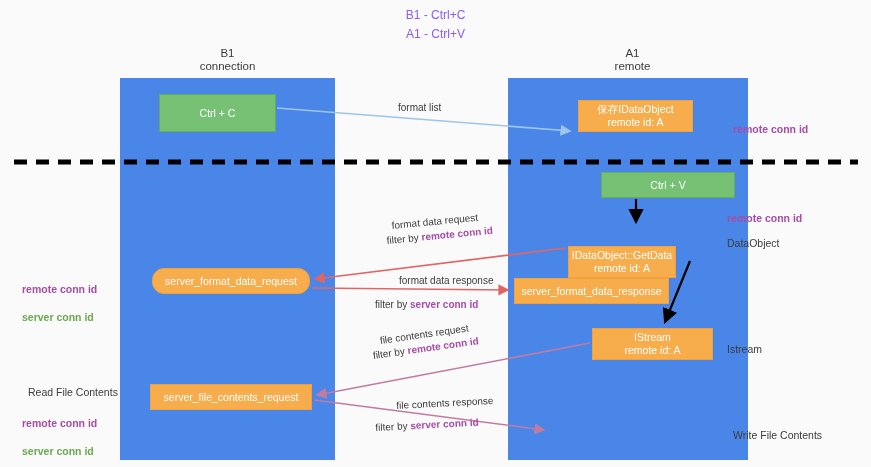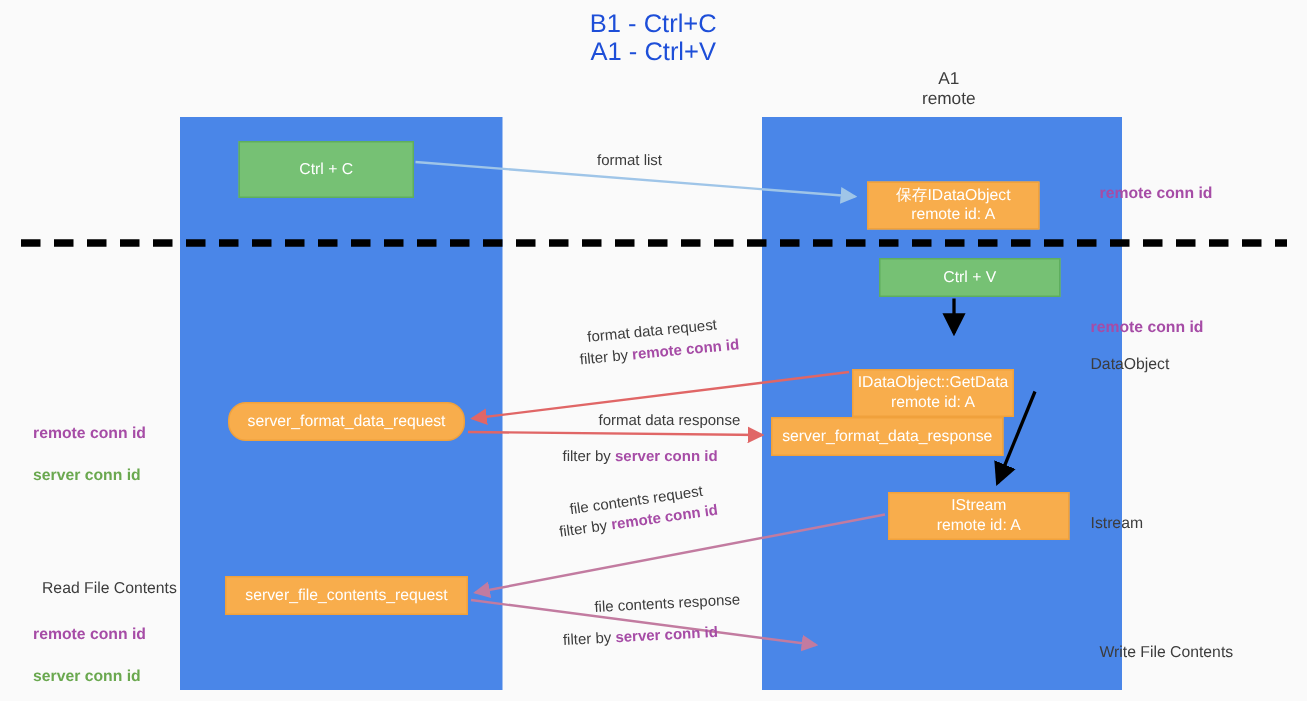--- a/index.html
+++ b/index.html
@@ -10,40 +10,40 @@
   }
   #stage{position:absolute;inset:0;}
   svg#wires{position:absolute;left:0;top:0;width:871px;height:467px;pointer-events:none;}
 
   .lane{position:absolute;background:#4a86e8;}
   .lane-b1{left:120px;top:78px;width:215px;height:382px;}
   .lane-a1{left:508px;top:78px;width:240px;height:382px;}
 
   .title{
     position:absolute;left:0;right:0;top:6px;text-align:center;
-    font-size:17px;line-height:19px;color:#1d4ed8;white-space:pre-line;
+    font-size:12px;line-height:19px;color:#8b5cf6;white-space:pre-line;
   }
   .colhead{
     position:absolute;text-align:center;font-size:11.5px;line-height:13px;
     color:#3c3c3c;white-space:pre-line;
   }
   .colhead-b1{left:150px;top:47px;width:155px;}
   .colhead-a1{left:555px;top:47px;width:155px;}
 
   .box{
     position:absolute;display:flex;align-items:center;justify-content:center;
     text-align:center;color:#ffffff;font-size:10.5px;line-height:13px;
     white-space:pre-line;box-sizing:border-box;
   }
   .box.green{background:#76c174;border:1px solid #5fae5d;}
   .box.orange{background:#f8ad4c;border:1px solid #f0a13c;}
 
   .b-ctrlc{left:159px;top:94px;width:117px;height:38px;}
-  .b-idataobject{left:578px;top:121px;width:115px;height:32px;}
-  .b-ctrlv{left:586px;top:172px;width:121px;height:26px;}
+  .b-idataobject{left:578px;top:100px;width:115px;height:32px;}
+  .b-ctrlv{left:601px;top:172px;width:134px;height:26px;}
   .b-getdata{left:568px;top:246px;width:108px;height:32px;}
   .b-srv-fmt-req{left:152px;top:268px;width:158px;height:26px;border-radius:12px;}
   .b-srv-fmt-resp{left:514px;top:278px;width:155px;height:26px;}
   .b-istream{left:592px;top:328px;width:121px;height:32px;}
   .b-srv-file-req{left:150px;top:384px;width:162px;height:26px;}
   .b-srv-file-resp{left:549px;top:417px;width:156px;height:26px;}
 
   .side{position:absolute;font-size:10.5px;line-height:14px;white-space:pre-line;}
   .side.plain{color:#3c3c3c;}
   .purple{color:#a64ca6;font-weight:bold;}
@@ -111,20 +111,22 @@
     <line x1="690" y1="261" x2="665" y2="322" stroke="#000000" stroke-width="2.2" marker-end="url(#ah-black)"></line>
 
     <line x1="590" y1="343" x2="317" y2="395" stroke="#c27ba0" stroke-width="1.6" marker-end="url(#ah-pink)"></line>
 
     <line x1="314" y1="400" x2="544" y2="430" stroke="#c27ba0" stroke-width="1.6" marker-end="url(#ah-pink)"></line>
   </svg>
 
   <div class="title">B1 - Ctrl+C
 A1 - Ctrl+V</div>
 
+  <div class="colhead colhead-b1">B1
+connection</div>
   <div class="colhead colhead-a1">A1
 remote</div>
 
   <div class="box green b-ctrlc">Ctrl + C</div>
   <div class="box orange b-idataobject">保存IDataObject
 remote id: A</div>
   <div class="box green b-ctrlv">Ctrl + V</div>
   <div class="box orange b-getdata">IDataObject::GetData
 remote id: A</div>
   <div class="box orange b-srv-fmt-req">server_format_data_request</div>

